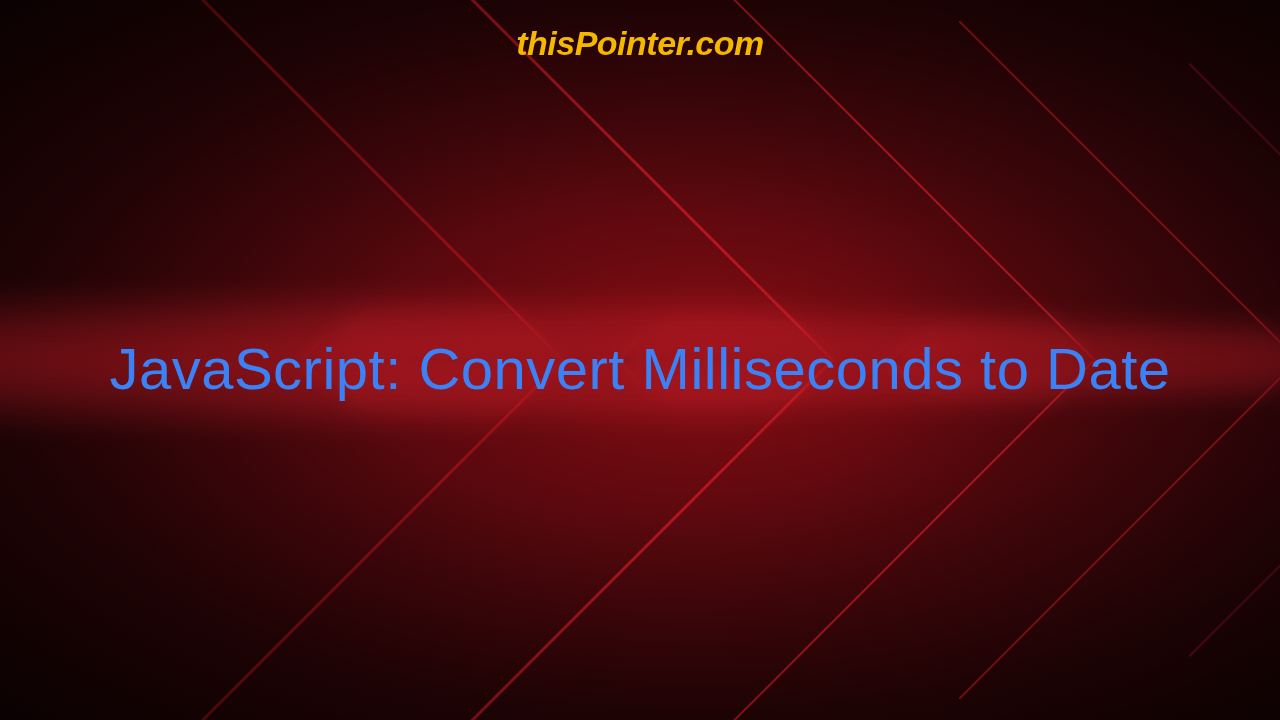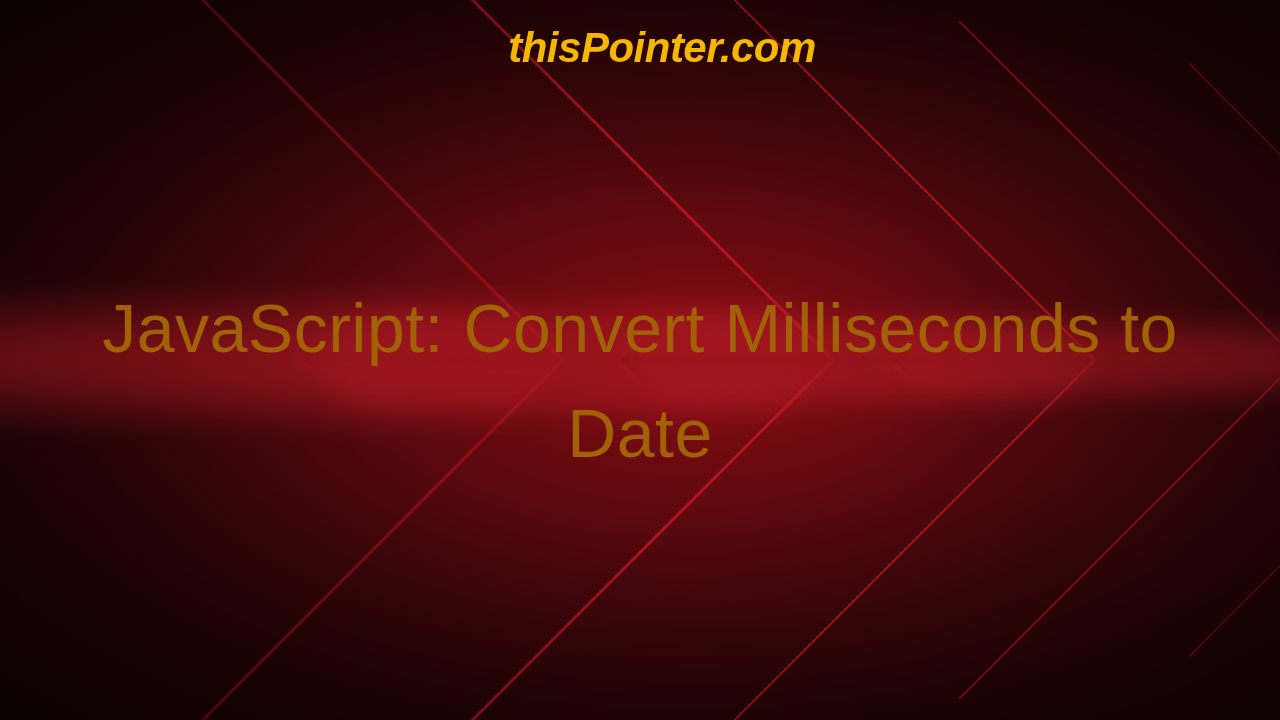--- a/index.html
+++ b/index.html
@@ -64,37 +64,36 @@
       width: 100%;
       height: 100%;
       background: radial-gradient(ellipse at center, transparent 30%, rgba(0,0,0,0.5) 100%);
       pointer-events: none;
     }
     .brand {
       position: absolute;
       top: 24px;
       left: 50%;
       transform: translateX(-50%);
-      font-size: 42px;
+      font-size: 34px;
       font-weight: 800;
       font-style: italic;
       color: #f5b800;
       letter-spacing: -0.5px;
       font-family: Arial, sans-serif;
-      margin-left: 22px;
     }
     .title {
       position: absolute;
       top: 50%;
       left: 50%;
       transform: translate(-50%, -40%);
       width: 90%;
       text-align: center;
-      color: #a16207;
-      font-size: 68px;
+      color: #3b82f6;
+      font-size: 58px;
       font-weight: 300;
       line-height: 1.55;
       letter-spacing: 0.5px;
     }
   </style>
 </head>
 <body>
 
 <div class="background"></div>
 

